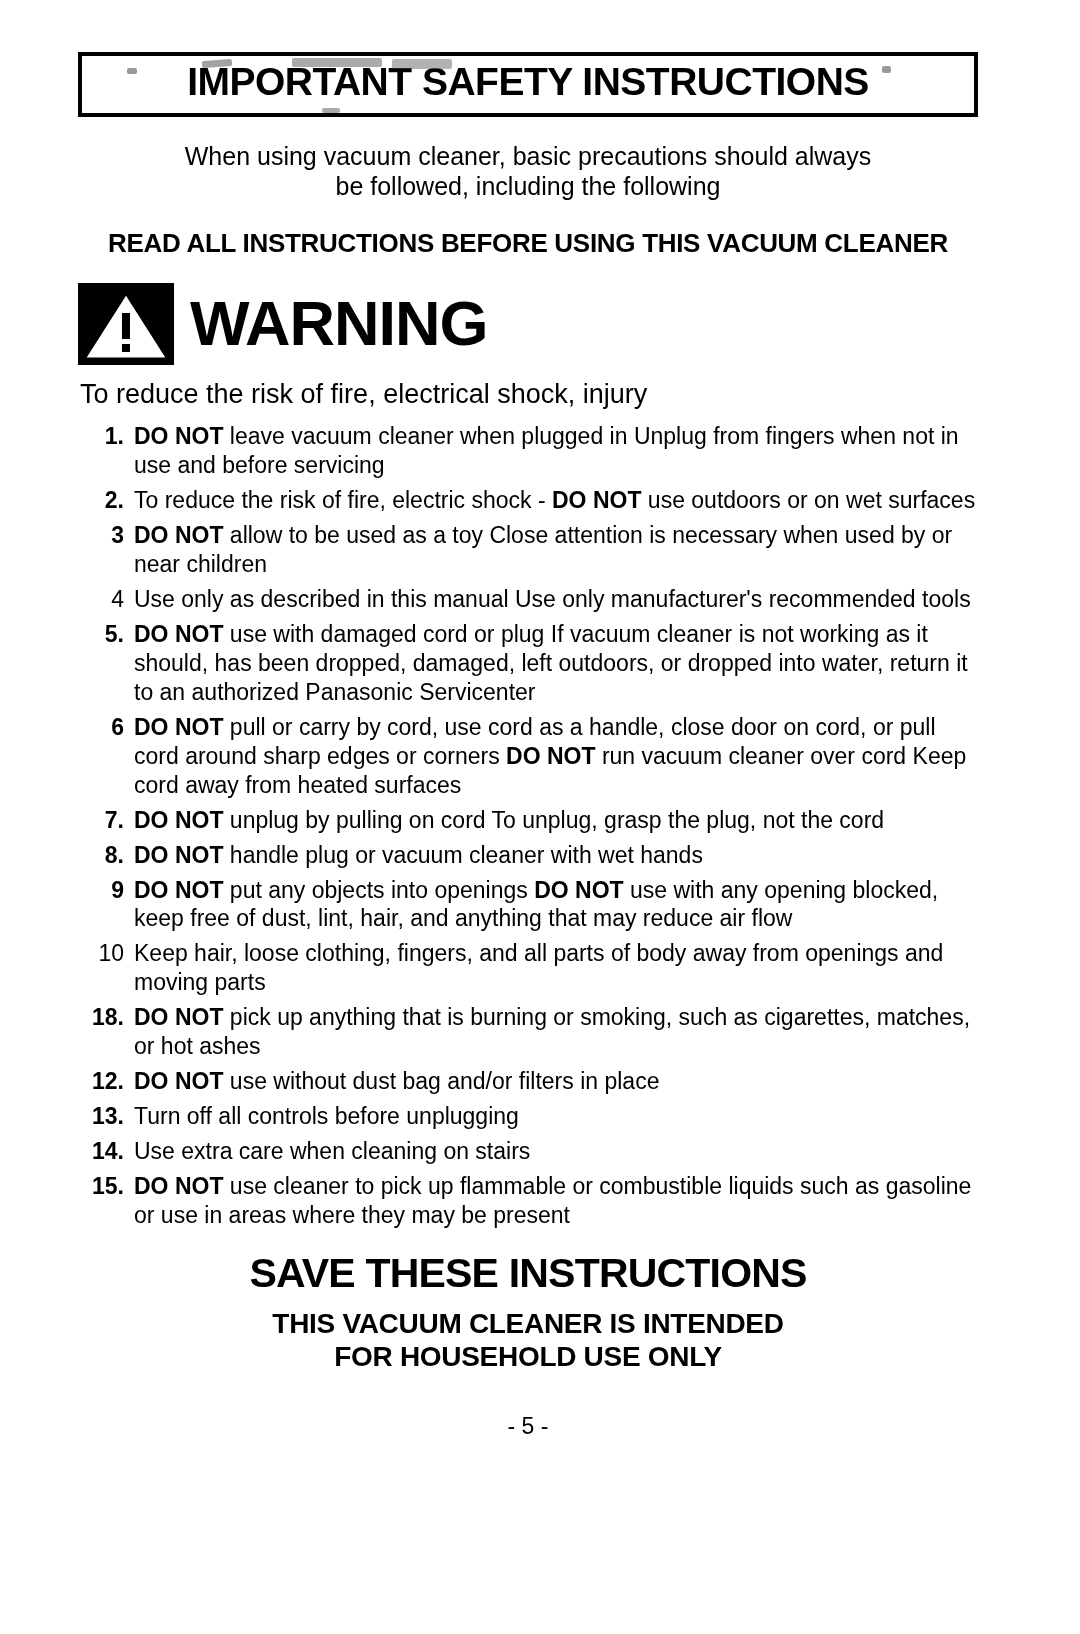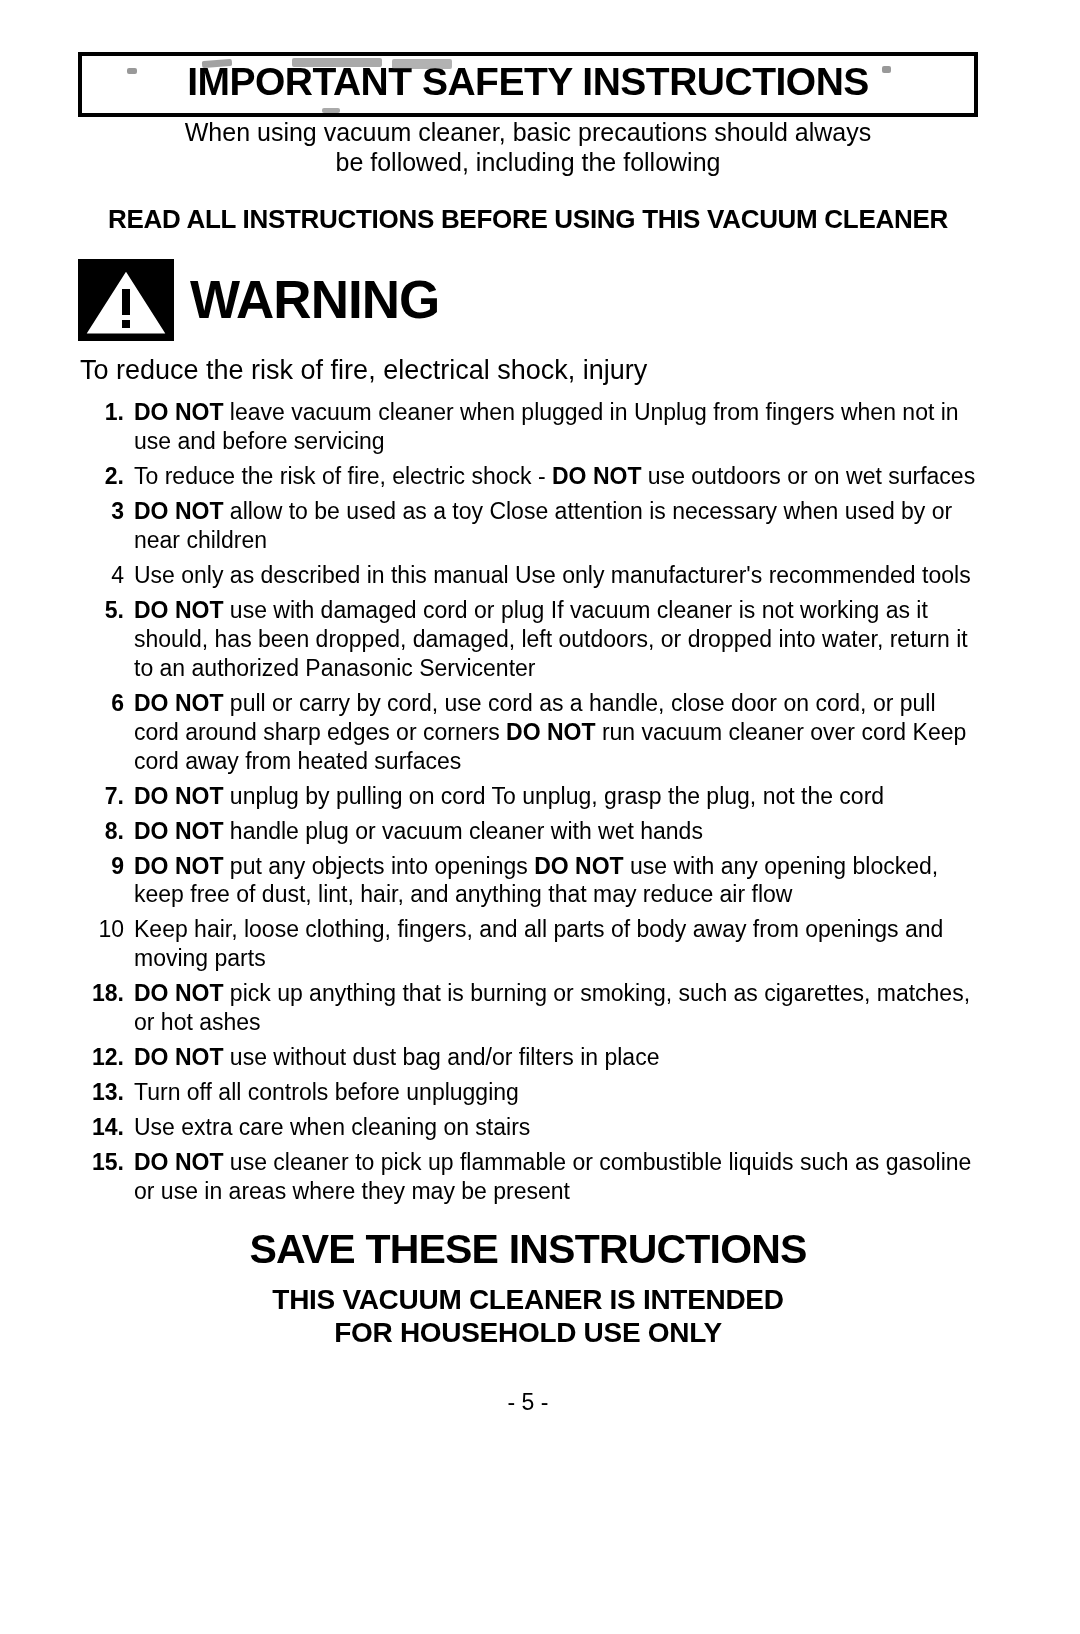--- a/index.html
+++ b/index.html
@@ -54,20 +54,21 @@
   .smudge.s3 { left: 310px; top: 3px; width: 60px; height: 10px; opacity: .45; }
   .smudge.s4 { left: 240px; top: 52px; width: 18px; height: 5px; opacity: .5; }
   .smudge.s5 { left: 45px; top: 12px; width: 10px; height: 6px; opacity: .6; }
   .smudge.s6 { left: 800px; top: 10px; width: 9px; height: 7px; opacity: .6; }
 
   
   .intro {
     text-align: center;
     font-size: 25px;
     line-height: 1.22;
+    margin-top: 24px;
   }
   .read-all {
     text-align: center;
     font-size: 26px;
     font-weight: bold;
     margin-top: 26px;
     letter-spacing: -0.3px;
     white-space: nowrap;
   }
 
@@ -80,21 +81,21 @@
   }
   .warn-symbol {
     width: 96px;
     height: 82px;
     background: #000;
     position: relative;
     flex: 0 0 auto;
   }
   .warn-symbol svg { display: block; }
   .warning-word {
-    font-size: 53px;
+    font-size: 63px;
     font-weight: bold;
     letter-spacing: -1px;
     line-height: 1;
   }
   .warn-sub {
     font-size: 27px;
     margin-top: 14px;
     margin-left: 2px;
   }
 

